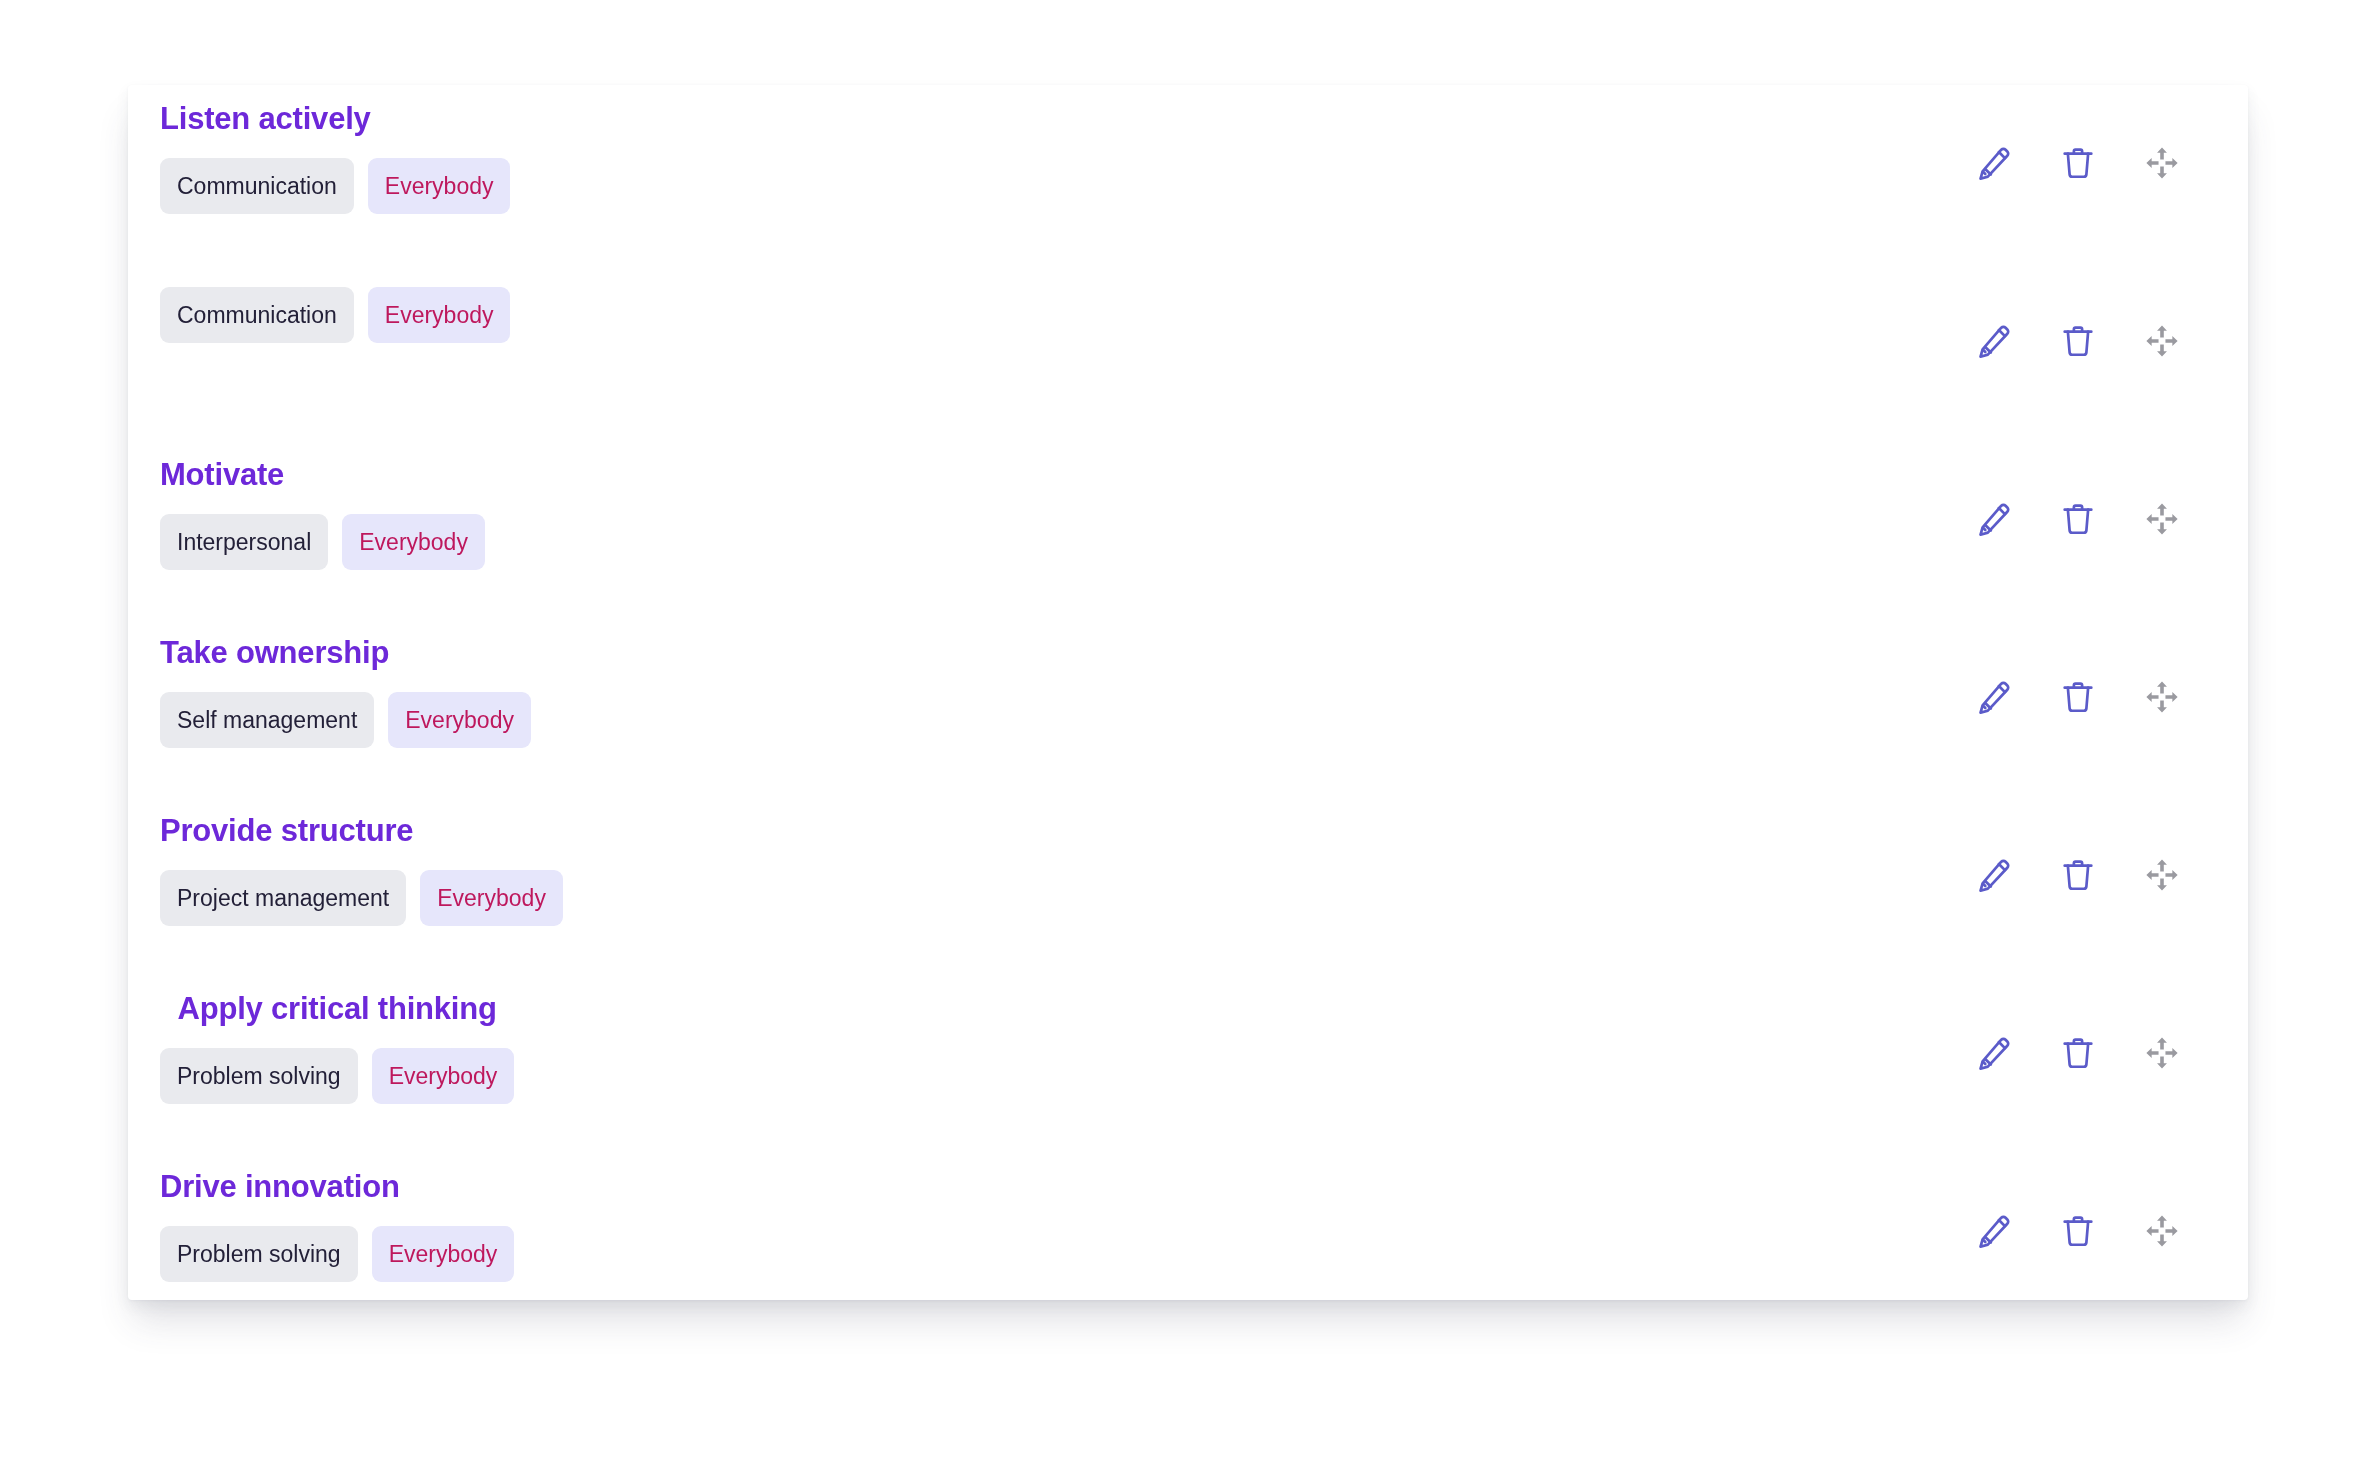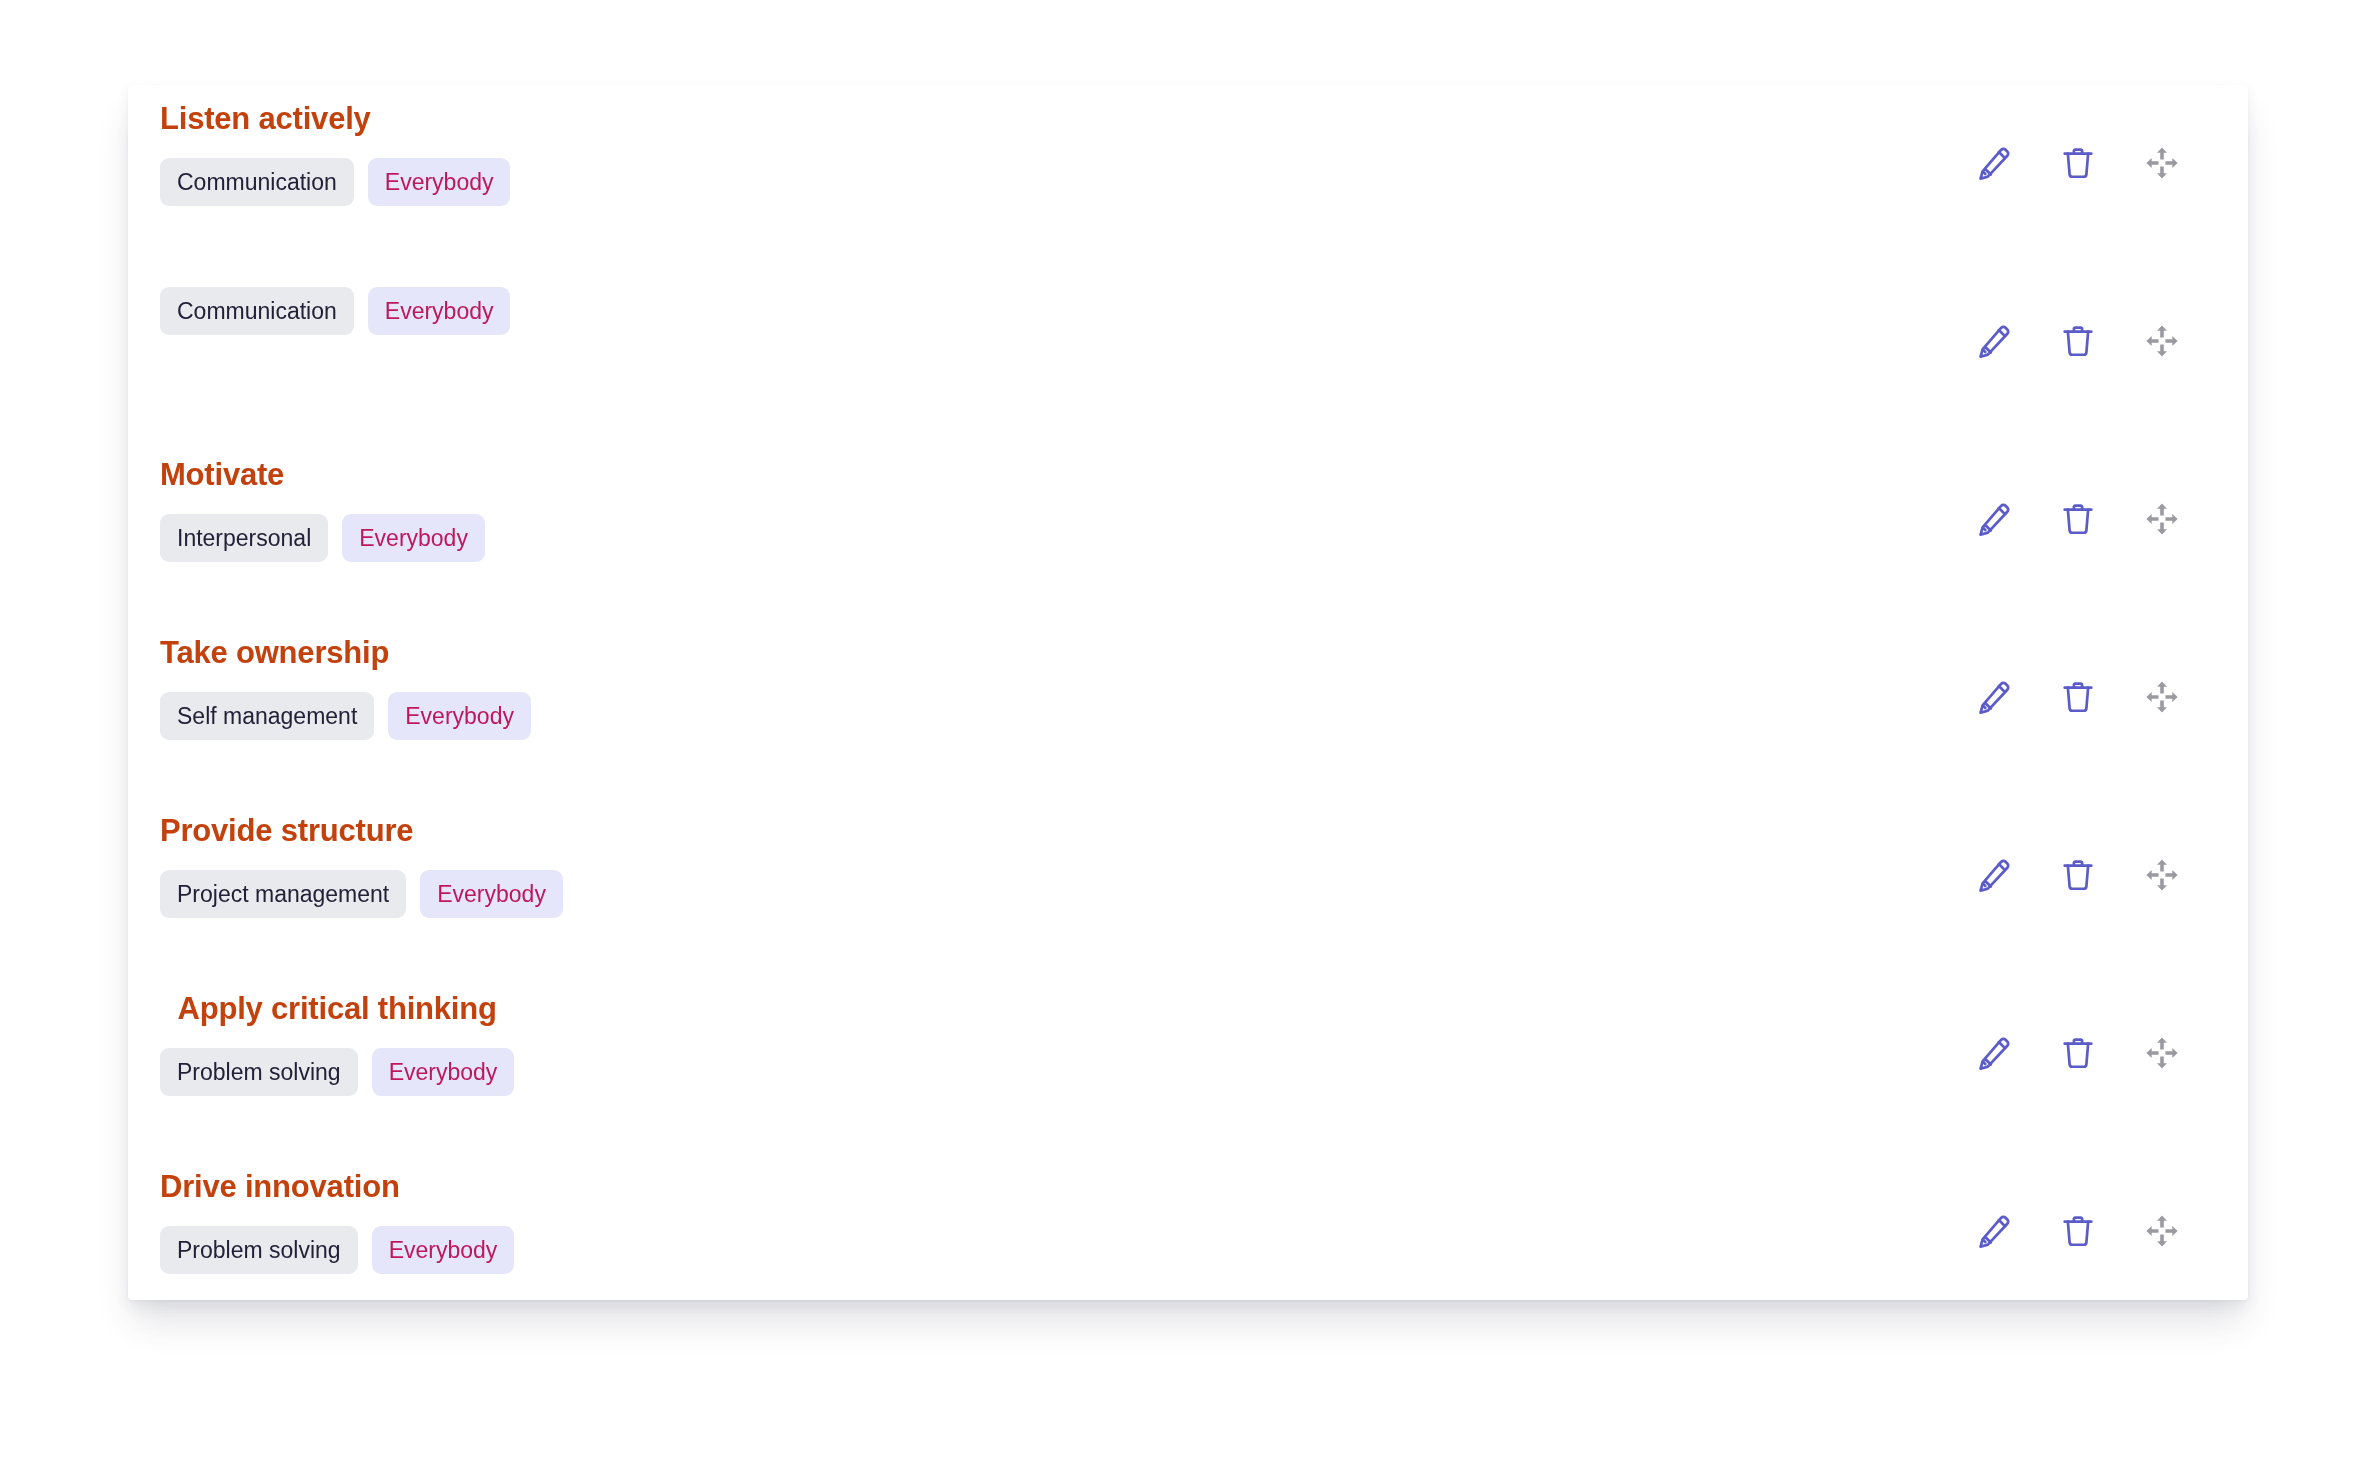--- a/index.html
+++ b/index.html
@@ -50,37 +50,37 @@
     height: 178px;
   }
   .row-body {
     position: absolute;
     left: 32px;
     top: 0;
   }
   .skill-title {
     font-size: 31px;
     font-weight: bold;
-    color: #c2410c;
+    color: #6d28d9;
     letter-spacing: -0.2px;
     line-height: 1;
     margin: 0;
     padding-top: 18px;
     white-space: nowrap;
   }
   .tags {
     display: flex;
     align-items: center;
     gap: 14px;
     margin-top: 24px;
   }
   .tag {
     display: inline-flex;
     align-items: center;
-    height: 48px;
+    height: 56px;
     padding: 0 17px;
     border-radius: 9px;
     font-size: 23px;
     line-height: 1;
     white-space: nowrap;
     box-sizing: border-box;
   }
   .tag--category {
     background: #e9eaee;
     color: #232038;

